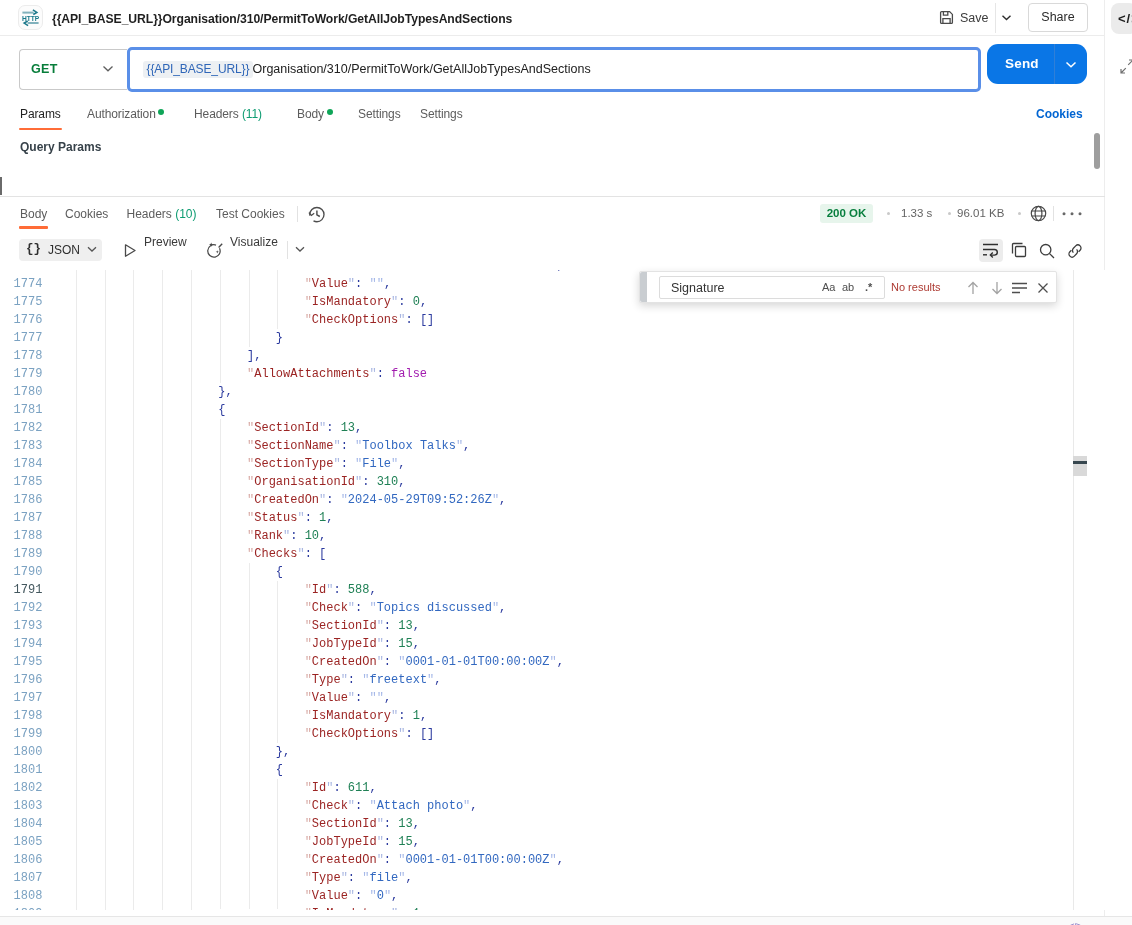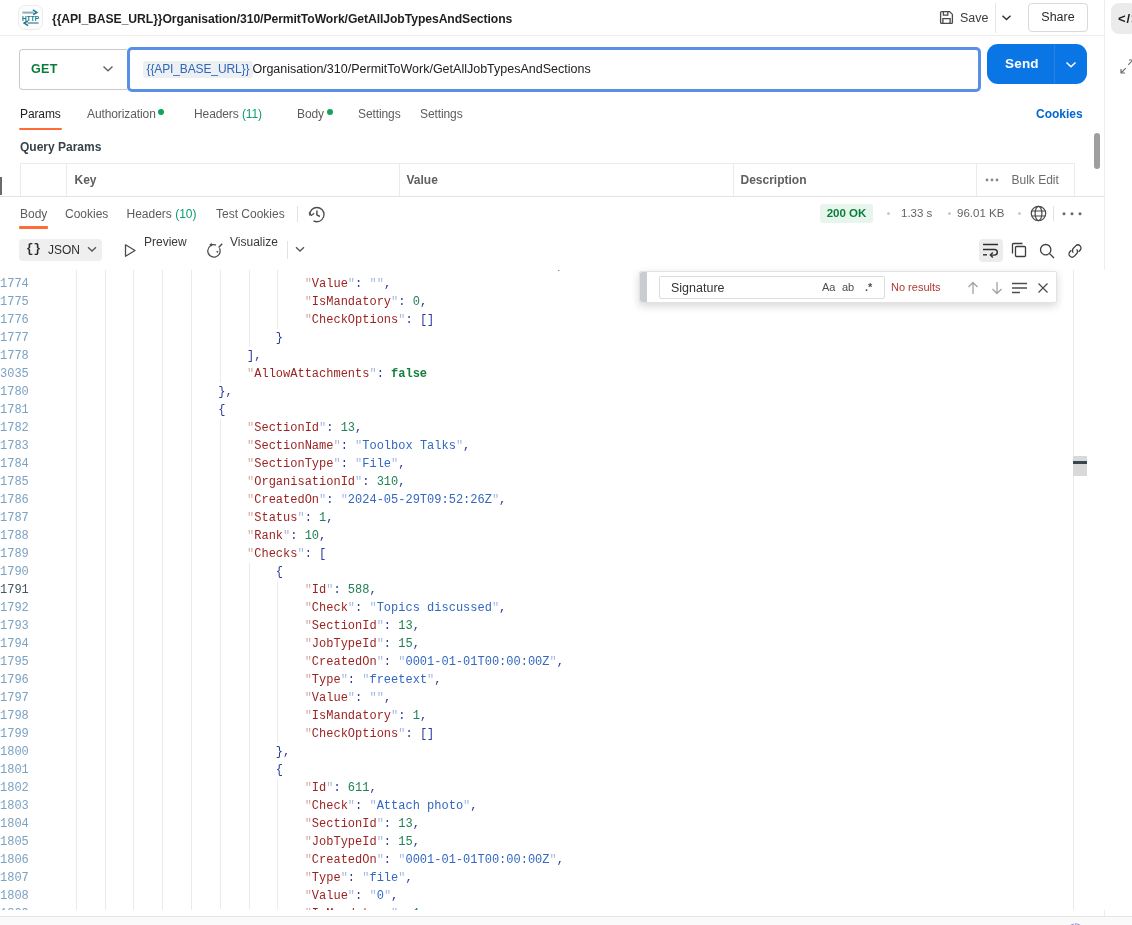--- a/index.html
+++ b/index.html
@@ -51,29 +51,29 @@
 .meta{position:absolute;top:207px;font-size:11.5px;color:#636363}
 #metadiv{position:absolute;left:1053px;top:206px;width:1px;height:15px;background:#e2e2e2}
 
 #jsonbtn{position:absolute;left:19px;top:239px;width:83px;height:22px;background:#efefef;border-radius:4px}
 #jsontxt{position:absolute;left:48px;top:243px;font-size:12px;color:#2e2e2e}
 .tbtxt{position:absolute;top:235px;font-size:12px;color:#3a3a3a}
 #tbdiv{position:absolute;left:287px;top:241px;width:1px;height:18px;background:#e2e2e2}
 #wrapbtn{position:absolute;left:979px;top:238.5px;width:24px;height:23px;background:#ececec;border-radius:4px}
 
 #codewrap{position:absolute;left:0;top:270px;width:1105px;height:639.5px;overflow:hidden;background:#fff}
-#nums{position:absolute;left:0;top:-13.4px;width:56px;text-align:left;
+#nums{position:absolute;left:0;top:-13.4px;width:56px;text-align:center;
 font-family:"Liberation Mono",monospace;font-size:12px;line-height:18px;color:#7ba2c2}
 #nums .cur{color:#44585f}
 #code{position:absolute;left:45.4px;top:-13.4px;font-family:"Liberation Mono",monospace;font-size:12px;line-height:18px;color:#212121;white-space:pre}
 .cl{height:18px}
 .ig{position:absolute;width:1px;background:#ebebeb}
 .k{color:#9b2423}.q{color:#d8a9a4}.q2{color:#a9b7e2}
 .s{color:#3268c0}.sq{color:#a5b8e8}
-.n{color:#1f8055}.b{color:#15803d;font-weight:700}
+.n{color:#1f8055}.b{color:#a21caf;font-weight:400}
 .p{color:#2b3a9e}
 #codebot{position:absolute;left:0;top:915.5px;width:1132px;height:1px;background:#e6e6e6}
 #footer{position:absolute;left:0;top:916.5px;width:1132px;height:8.5px;background:#fafafa}
 #vline1073{position:absolute;left:1073px;top:270px;width:1px;height:639.5px;background:#e9e9e9}
 #thumb{position:absolute;left:1073px;top:456px;width:14px;height:20px;background:#d9d9d9}
 #thumbmark{position:absolute;left:1073px;top:460.5px;width:14px;height:3px;background:#37474f}
 #pagescroll{position:absolute;left:1093.5px;top:133px;width:6.5px;height:36px;background:#9e9e9e;border-radius:3px}
 #leftmark{position:absolute;left:0;top:177px;width:2px;height:18px;background:#6a6a6a}
 
 #finder{position:absolute;left:639px;top:271px;width:418px;height:32px;background:#fff;
@@ -144,35 +144,20 @@
 <div class="tab" style="left:87px">Authorization</div>
 <div class="dot" style="left:158px"></div>
 <div class="tab" style="left:194px">Headers <span class="grn">(11)</span></div>
 <div class="tab" style="left:297px">Body</div>
 <div class="dot" style="left:327px"></div>
 <div class="tab" style="left:358px">Settings</div>
 <div class="tab" style="left:420px">Settings</div>
 <div id="cookies">Cookies</div>
 <div id="qplabel">Query Params</div>
 
-<div id="qtable">
-<div class="tv" style="left:45px"></div>
-<div class="tv" style="left:378px"></div>
-<div class="tv" style="left:712px"></div>
-<div class="tv" style="left:955px"></div>
-<div class="th" style="left:54px">Key</div>
-<div class="th" style="left:386px">Value</div>
-<div class="th" style="left:720px">Description</div>
-<svg class="abs" style="left:964px;top:14px" width="14" height="4" viewBox="0 0 14 4">
-        <circle cx="2" cy="2" r="1.4" fill="#8a8a8a"></circle>
-        <circle cx="7" cy="2" r="1.4" fill="#8a8a8a"></circle>
-        <circle cx="12" cy="2" r="1.4" fill="#8a8a8a"></circle>
-      </svg>
-<div id="bulkedit">Bulk Edit</div>
-</div>
 
 <div id="rsec"></div>
 <div class="rtab tabon" style="left:20px">Body</div>
 <div id="underline2"></div>
 <div class="rtab" style="left:65px">Cookies</div>
 <div class="rtab" style="left:126.5px">Headers <span class="grn">(10)</span></div>
 <div class="rtab" style="left:216px">Test Cookies</div>
 <div id="rtabdiv"></div>
 <div class="abs" style="left:307px;top:205px">
       <svg width="19" height="19" viewBox="0 0 19 19" fill="none" stroke="#4d4d4d" stroke-width="1.35">
@@ -270,21 +255,21 @@
 <div class="ig" style="left:277.3px;top:0.0px;height:58.6px"></div>
 <div class="ig" style="left:277.3px;top:310.6px;height:162.0px"></div>
 <div class="ig" style="left:277.3px;top:508.6px;height:130.9px"></div>
 <div id="nums">
         <div class="ln">1773</div>
         <div class="ln">1774</div>
         <div class="ln">1775</div>
         <div class="ln">1776</div>
         <div class="ln">1777</div>
         <div class="ln">1778</div>
-        <div class="ln">3035</div>
+        <div class="ln">1779</div>
         <div class="ln">1780</div>
         <div class="ln">1781</div>
         <div class="ln">1782</div>
         <div class="ln">1783</div>
         <div class="ln">1784</div>
         <div class="ln">1785</div>
         <div class="ln">1786</div>
         <div class="ln">1787</div>
         <div class="ln">1788</div>
         <div class="ln">1789</div>

